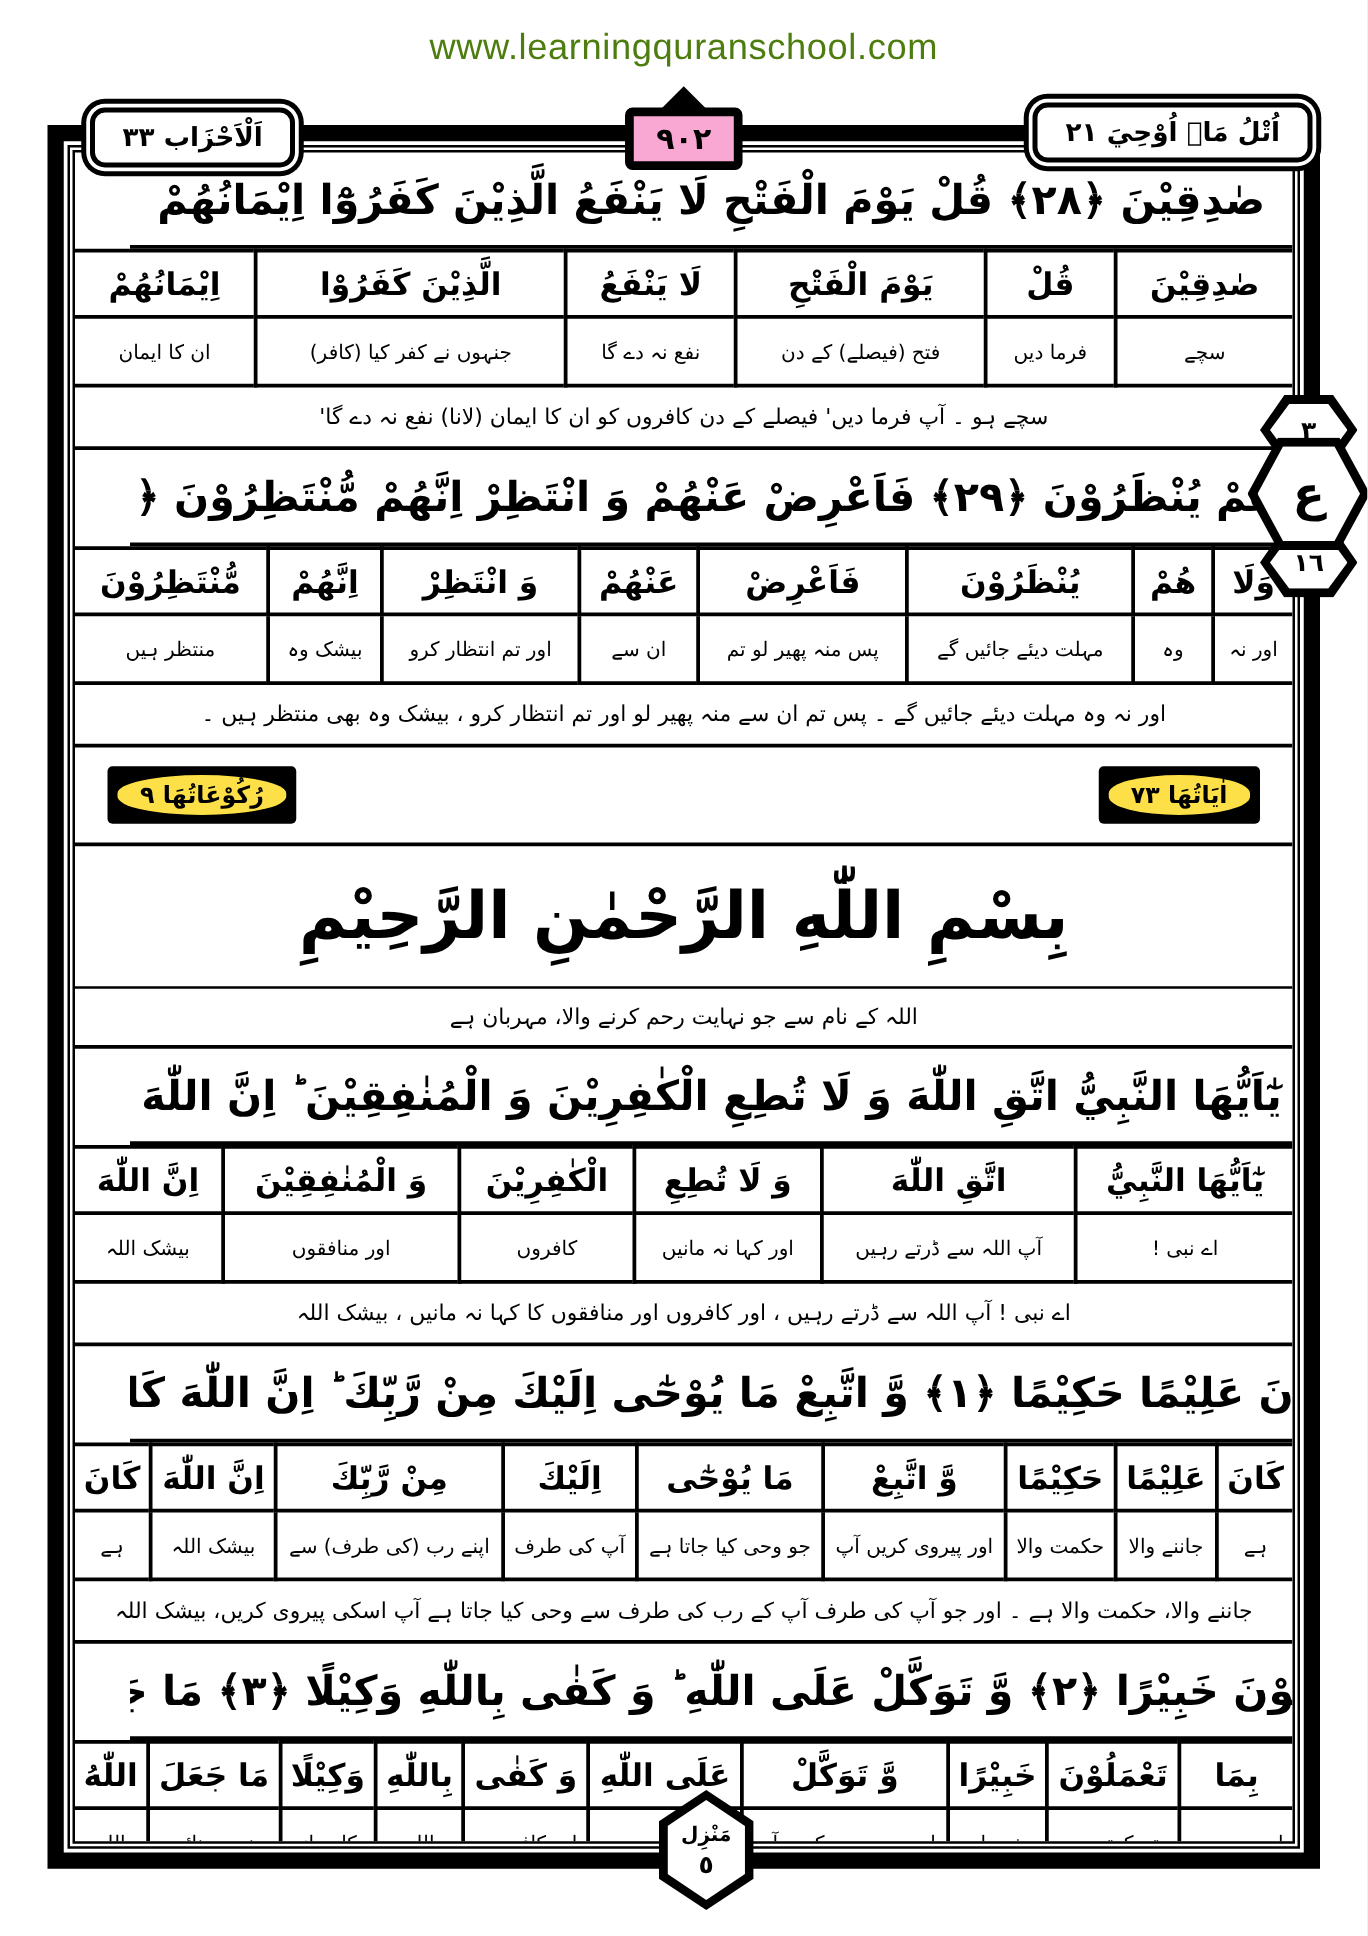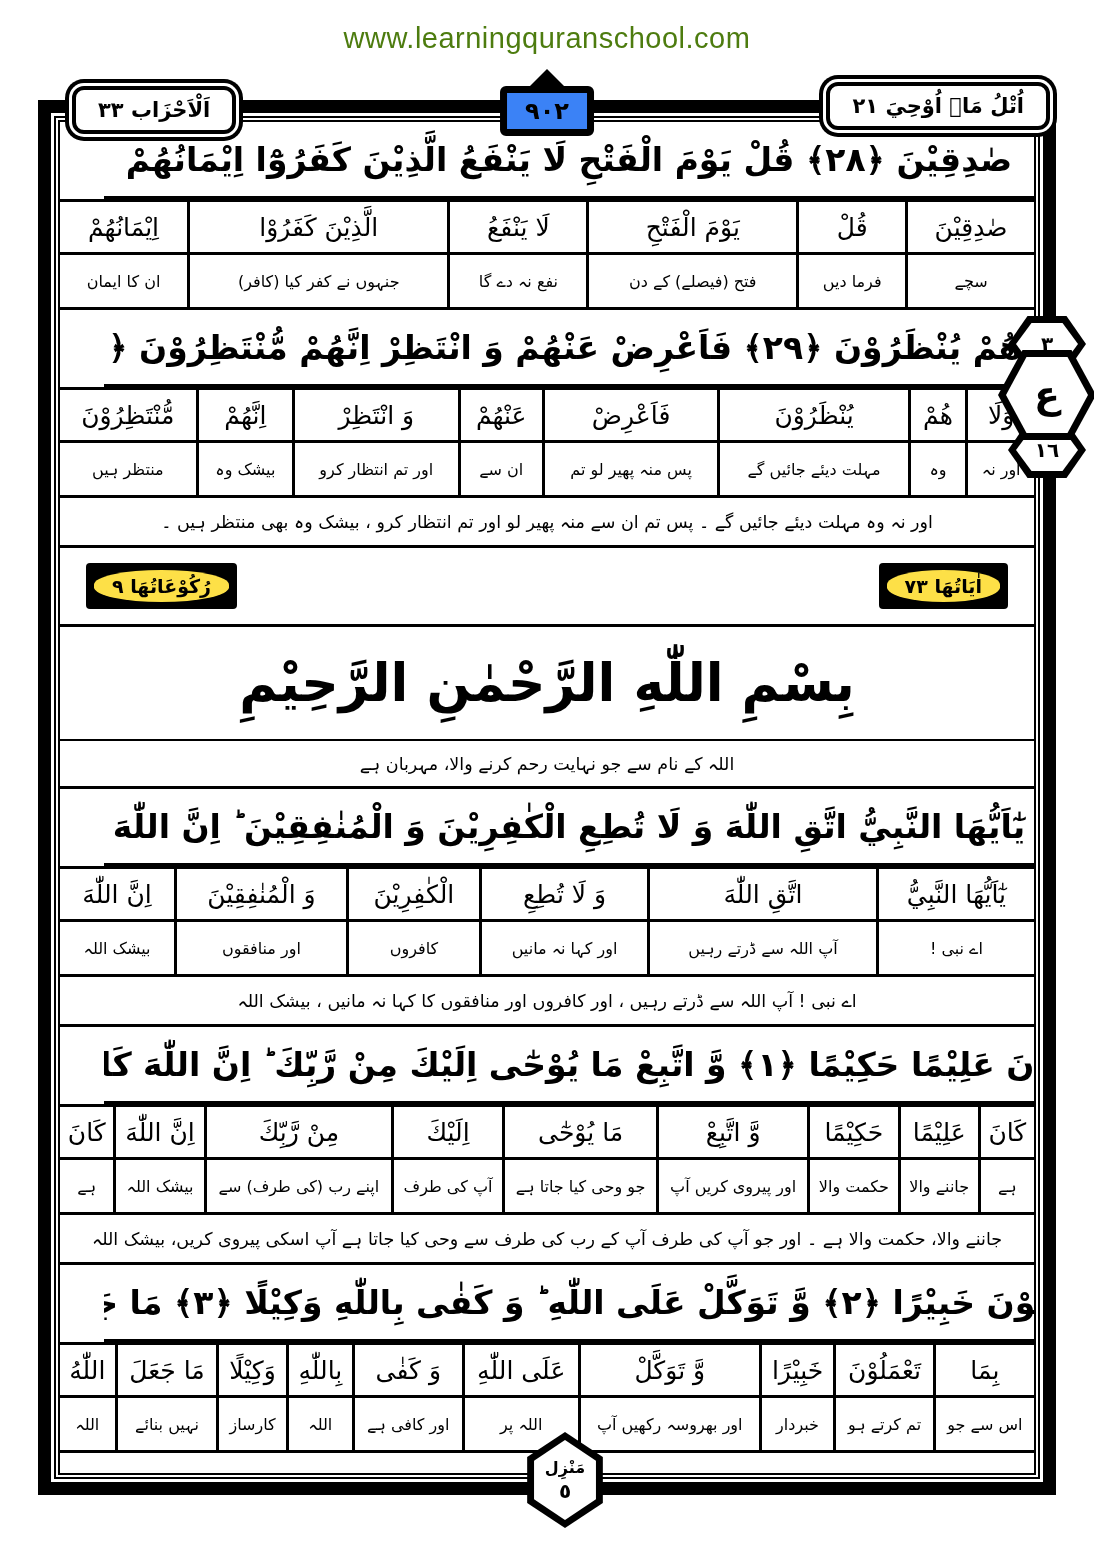--- a/index.html
+++ b/index.html
@@ -27,21 +27,21 @@
   .tab{
     position:absolute; background:#fff; border:4px solid #000; border-radius:12px;
     box-shadow:0 0 0 3px #fff, 0 0 0 7px #000;
     font-size:21px; font-weight:bold; padding:8px 22px; direction:rtl;
     z-index:5; white-space:nowrap;
   }
   .tab-surah{ left:72px; top:86px; }
   .tab-juz{ right:44px; top:82px; }
   .tab-page{
     position:absolute; left:50%; top:86px; transform:translateX(-50%);
-    background:#3b82f6; border:7px solid #000; border-radius:6px;
+    background:#f9a8d4; border:7px solid #000; border-radius:6px;
     font-size:24px; font-weight:bold; padding:4px 18px; z-index:5;
   }
   .tab-page::before{
     content:""; position:absolute; left:50%; top:-24px; transform:translateX(-50%);
     width:0; height:0;
     border-left:20px solid transparent; border-right:20px solid transparent;
     border-bottom:20px solid #000;
   }
 
   
@@ -49,21 +49,21 @@
     height:74px; display:flex; align-items:center; justify-content:center;
     font-size:33px; font-weight:bold; direction:rtl; border-bottom:3px solid #000;
     padding:0 10px; white-space:nowrap; overflow:hidden; flex:none;margin-left:44px;
   }
   table.word-table{
     width:100%; border-collapse:collapse; direction:rtl; table-layout:auto; flex:none;
   }
   table.word-table td{
     border:3px solid #000; text-align:center; vertical-align:middle; padding:1px 6px;
   }
-  tr.ar-row td{ height:48px; font-size:25px; font-weight:normal; }
+  tr.ar-row td{ height:48px; font-size:25px; font-weight:bold; }
   tr.ur-row td{ height:50px; font-size:16px; }
   table.word-table td:first-child{ border-right:none; }
   table.word-table td:last-child{ border-left:none; }
   .trans-row{
     height:47px; display:flex; align-items:center; justify-content:center;
     font-size:17.5px; direction:rtl; border-bottom:3px solid #000; padding:0 16px;
     white-space:nowrap; overflow:hidden; flex:none;
   }
 
   
@@ -155,20 +155,21 @@
                   <tr class="ur-row">
                     <td class="ur-cell">سچے</td>
                     <td class="ur-cell">فرما دیں</td>
                     <td class="ur-cell">فتح (فیصلے) کے دن</td>
                     <td class="ur-cell">نفع نہ دے گا</td>
                     <td class="ur-cell">جنہوں نے کفر کیا (کافر)</td>
                     <td class="ur-cell">ان کا ایمان</td>
                   </tr>
                 </tbody>
               </table>
+              <div class="trans-row">سچے ہو ۔   آپ فرما دیں' فیصلے کے دن کافروں کو ان کا ایمان (لانا)   نفع نہ دے گا'</div>
             </div>
           <div class="vblock">
               <div class="verse-line">وَ لَا هُمْ يُنْظَرُوْنَ ﴿٢٩﴾ فَاَعْرِضْ عَنْهُمْ وَ انْتَظِرْ اِنَّهُمْ مُّنْتَظِرُوْنَ ﴿٣٠﴾</div>
               <table class="word-table">
                 <tbody>
                   <tr class="ar-row">
                     <td class="ar-cell">وَلَا</td>
                     <td class="ar-cell">هُمْ</td>
                     <td class="ar-cell">يُنْظَرُوْنَ</td>
                     <td class="ar-cell">فَاَعْرِضْ</td>

